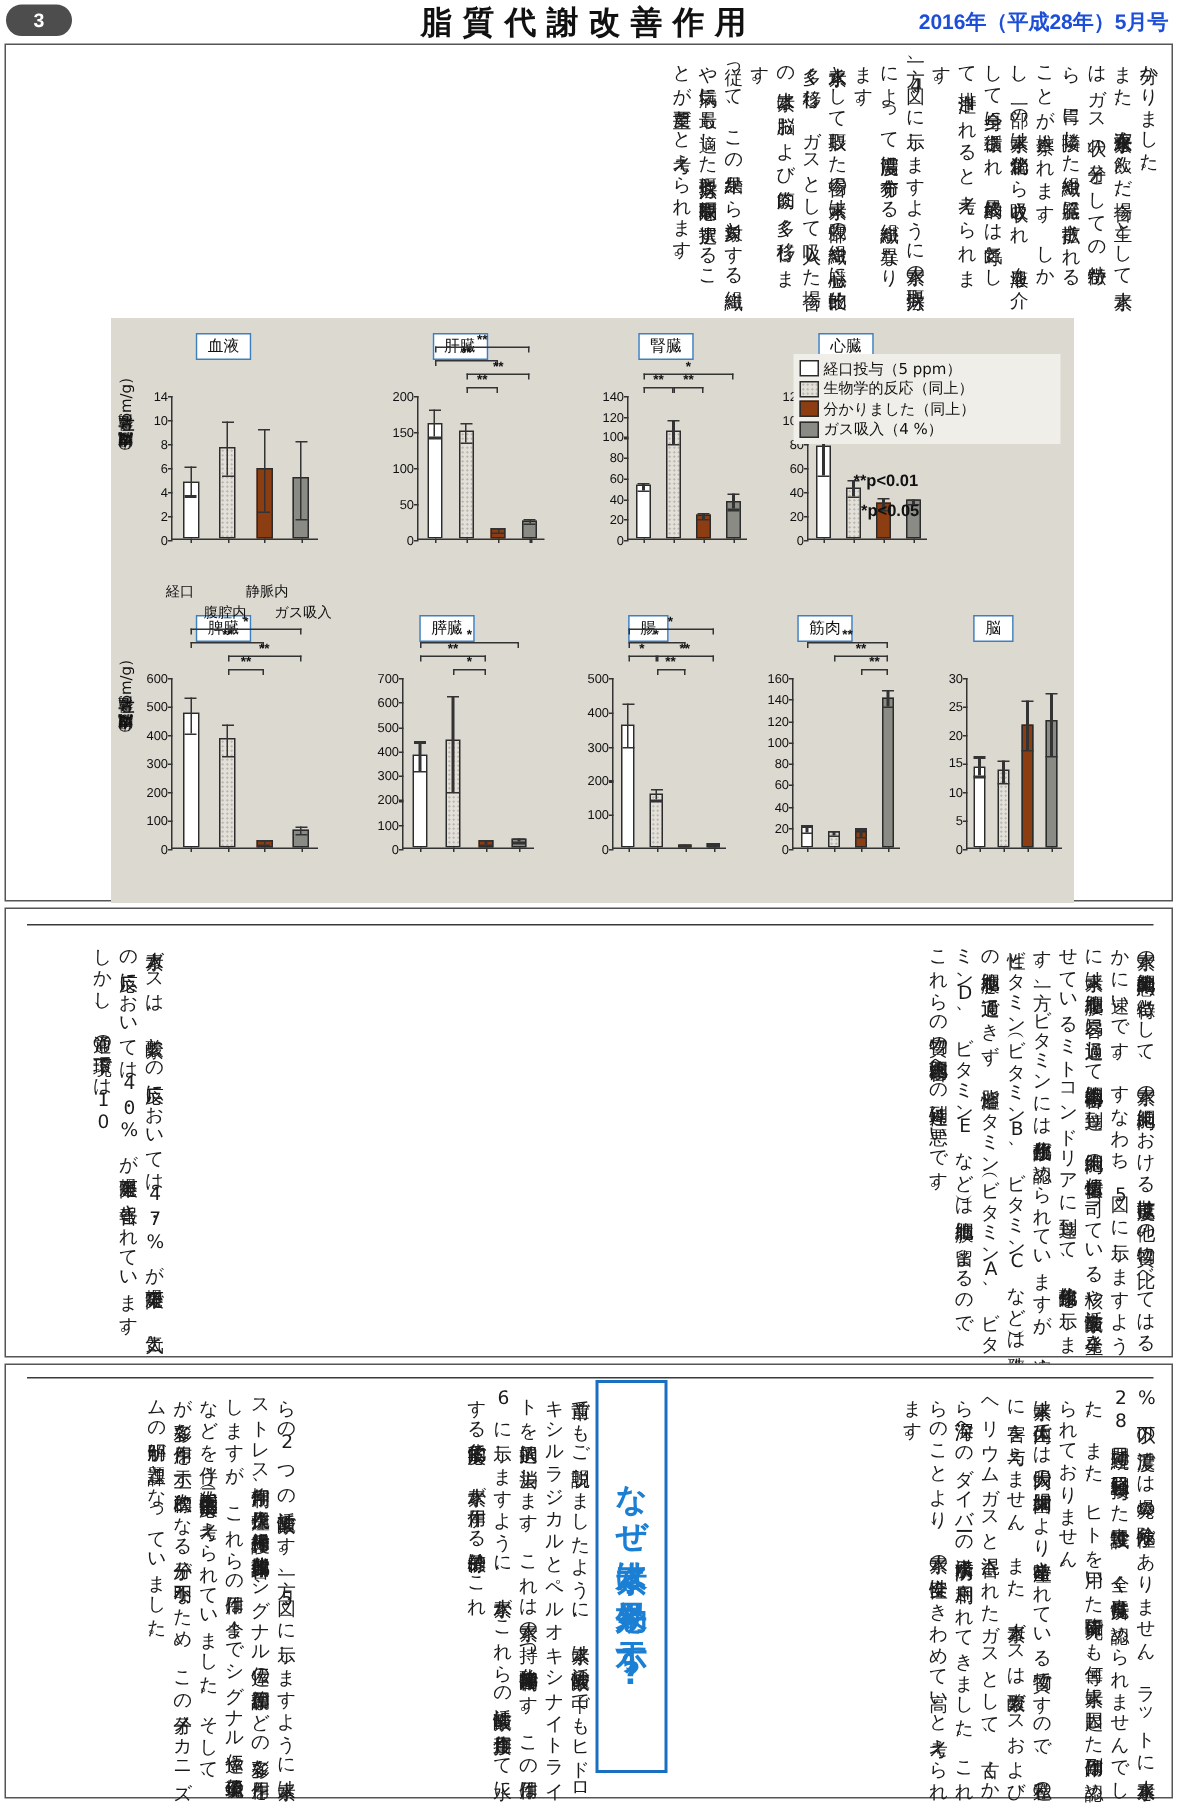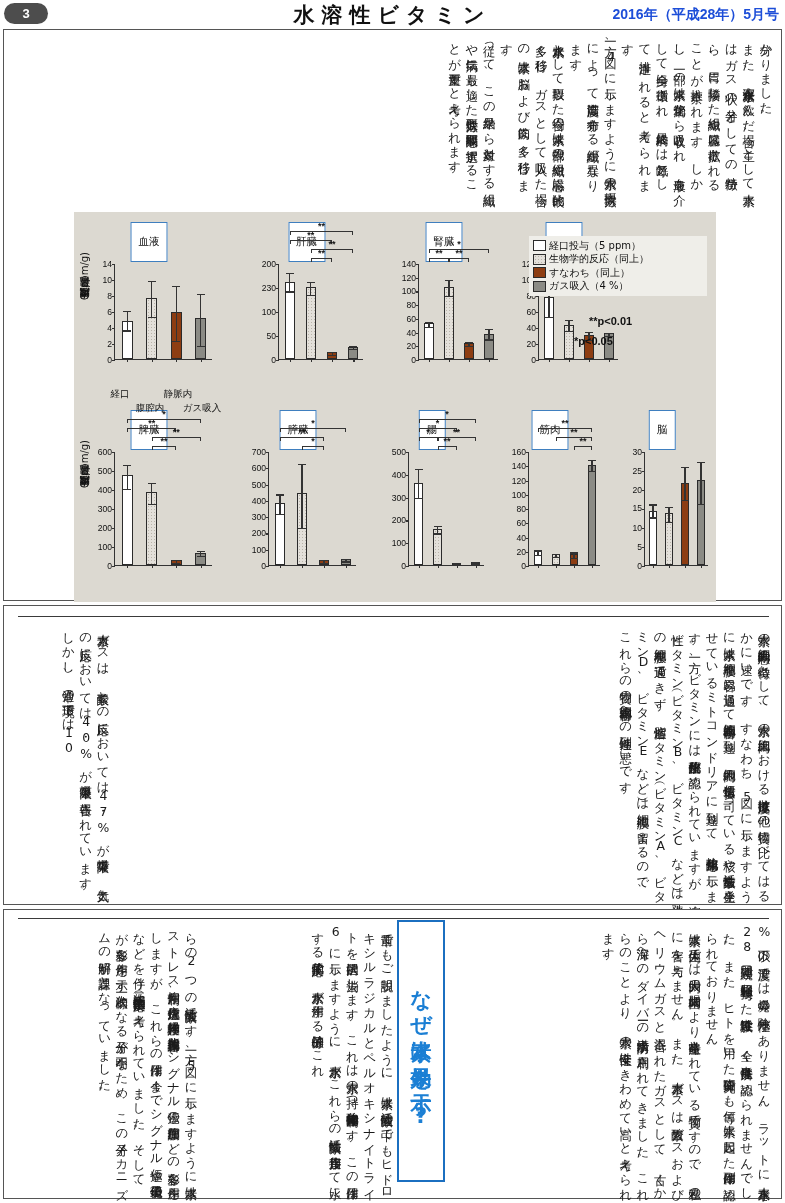--- a/index.html
+++ b/index.html
@@ -23,21 +23,21 @@
 
   
   .vtext{writing-mode:vertical-rl;text-orientation:upright;font-family:"DejaVu Sans","Liberation Sans",sans-serif;
          font-size:12.4px;line-height:17.3px;letter-spacing:0.3px;color:#1b1b1b;text-align:justify;}
 
   
   #fig4-box{position:absolute;left:70px;top:182px;width:642px;height:390px;background:#dcd9d1;}
   .chartgrid{position:absolute;left:0;top:0;width:642px;height:390px;}
   .chart{position:absolute;}
   .chart-title{position:absolute;border:1.2px solid #3f7fbf;background:#fff;font-family:"DejaVu Sans",sans-serif;
-               font-size:10.5px;color:#111;padding:12px 7px;white-space:nowrap;left:50%;transform:translateX(-50%);top:0;}
+               font-size:10.5px;color:#111;padding:1px 7px;white-space:nowrap;left:50%;transform:translateX(-50%);top:0;}
   .plot{position:absolute;border-left:1.4px solid #333;border-bottom:1.4px solid #333;box-sizing:border-box;}
   .ytick{position:absolute;right:100%;transform:translateY(-50%);font-family:"Liberation Sans",sans-serif;font-size:8.6px;
          color:#111;white-space:nowrap;padding-right:3px;}
   .tickmark{position:absolute;right:100%;width:3px;height:1.2px;background:#333;}
   .xtick{position:absolute;top:100%;width:1.2px;height:3px;background:#333;}
   .bar{position:absolute;bottom:0;box-sizing:border-box;border:1.1px solid #2b2b2b;}
   .b-oral{background:#ffffff;}
   .b-ip{background:#e3e0da;background-image:radial-gradient(#b9b4aa 0.6px, transparent 0.7px);background-size:3px 3px;}
   .b-iv{background:#8d3d12;}
   .b-gas{background:#8b8b85;}
@@ -62,21 +62,21 @@
   
   #callout{position:absolute;left:397px;top:920px;width:48px;height:262px;border:2px solid #1b6fc0;box-sizing:border-box;background:#fff;
            display:flex;align-items:center;justify-content:center;}
   #callout .vtext{font-size:21px;line-height:26px;font-weight:bold;color:#1b7fd4;letter-spacing:1px;}
 </style>
 </head>
 <body>
 
 <div class="header">
   <div class="pagebadge">3</div>
-  <div class="masthead">水溶性ビタミン</div>
+  <div class="masthead">脂質代謝改善作用</div>
   <div class="issue">2016年（平成28年）5月号</div>
 </div>
 
 <div class="panel" id="panel-top">
   <div id="top-text" style="position:absolute;right:6px;top:5px;width:762px;height:150px;display:flex;flex-direction:row-reverse;gap:0;">
       <div class="vtext" style="height: 100%;">分かりました。</div>
       <div class="vtext" style="height: 100%;">また、溶存水素水を飲んだ場合、主として水素はガス状の分子としての特徴から、胃に隣接した組織や臓器に拡散されることが推察されます。しかし、一部の水素は消化管から吸収され、血液を介して全身に循環され、最終的には呼気として排泄されると考えられます。</div>
       <div class="vtext" style="height: 100%;">一方、図4に示しますように水素の摂取方法によって高濃度に分布する組織が異なります。</div>
       <div class="vtext" style="height: 100%;">水素水として摂取した場合の水素は腹部の組織や心臓に比較的多く移行し、ガスとして吸入した場合の水素は脳および筋肉に多く移行します。</div>
       <div class="vtext" style="height: 100%;">従って、この結果から対象とする組織や病気に最も適した摂取方法と摂取間隔を選択することが重要だと考えられます。</div>
@@ -125,21 +125,21 @@
         </div>
         <div class="chart" style="left: 170px; top: 10px; width: 125px; height: 160px;">
           <div class="chart-title">肝臓</div>
           <div class="plot" style="left: 34px; top: 42px; width: 85px; height: 96px;">
             <div class="ytick" style="top: 96px;">0</div>
             <div class="tickmark" style="top: 96px;"></div>
             <div class="ytick" style="top: 72px;">50</div>
             <div class="tickmark" style="top: 72px;"></div>
             <div class="ytick" style="top: 48px;">100</div>
             <div class="tickmark" style="top: 48px;"></div>
-            <div class="ytick" style="top: 24px;">230</div>
+            <div class="ytick" style="top: 24px;">150</div>
             <div class="tickmark" style="top: 24px;"></div>
             <div class="ytick" style="top: 0px;">200</div>
             <div class="tickmark" style="top: 0px;"></div>
             <div class="bar b-oral" style="left: 5.7375px; width: 9.775px; height: 77.28px;"></div>
             <div class="err" style="left: 10.025px; top: 9.12px; height: 18.24px;"></div>
             <div class="errcap" style="left: 6.625px; top: 9.12px; width: 8px;"></div>
             <div class="errcap" style="left: 6.625px; top: 27.36px; width: 8px;"></div>
             <div class="xtick" style="left: 10.625px;"></div>
             <div class="bar b-ip" style="left: 26.9875px; width: 9.775px; height: 71.52px;"></div>
             <div class="err" style="left: 31.275px; top: 17.76px; height: 12.96px;"></div>
@@ -492,28 +492,28 @@
         <div class="legrow">
           <span class="legsw b-oral"></span>
           <span class="legtx">経口投与（5 ppm）</span>
         </div>
         <div class="legrow">
           <span class="legsw b-ip"></span>
           <span class="legtx">生物学的反応（同上）</span>
         </div>
         <div class="legrow">
           <span class="legsw b-iv"></span>
-          <span class="legtx">すなわち（同上）</span>
+          <span class="legtx">分かりました（同上）</span>
         </div>
         <div class="legrow">
           <span class="legsw b-gas"></span>
           <span class="legtx">ガス吸入（4 %）</span>
         </div>
       </div>
-    <div class="pnote" style="left:495px;top:103px;margin-left:20px;">**p&lt;0.01</div>
+    <div class="pnote" style="left:495px;top:103px;">**p&lt;0.01</div>
     <div class="pnote" style="left:500px;top:123px;">*p&lt;0.05</div>
   </div>
 
 </div>
 
 <div class="panel" id="panel-mid">
   <div class="hrule" style="left:14px;top:10px;width:751px;"></div>
 
   <div id="mid-right-text" style="position:absolute;right:8px;top:18px;width:205px;height:272px;display:flex;flex-direction:row-reverse;">
       <div class="vtext" style="height: 100%;">水素の細胞内動態の特徴として、水素の細胞内における拡散速度は他の物質に比べてはるかに速いです。すなわち、図5に示しますように水素は細胞膜を容易に通過して細胞内小器官に到達し、細胞内の遺伝情報を司っている核や活性酸素を発生させているミトコンドリアに到達して、抗酸化作用を示します。一方、ビタミンには抗酸化作用が認められていますが、水溶性ビタミン（ビタミンB、ビタミンCなど）は疎水性の細胞膜を通過できず、脂溶性ビタミン（ビタミンA、ビタミンD、ビタミンEなど）は細胞膜に留まるので、これらの物質の細胞内小器官への到達性は悪いです。</div>

